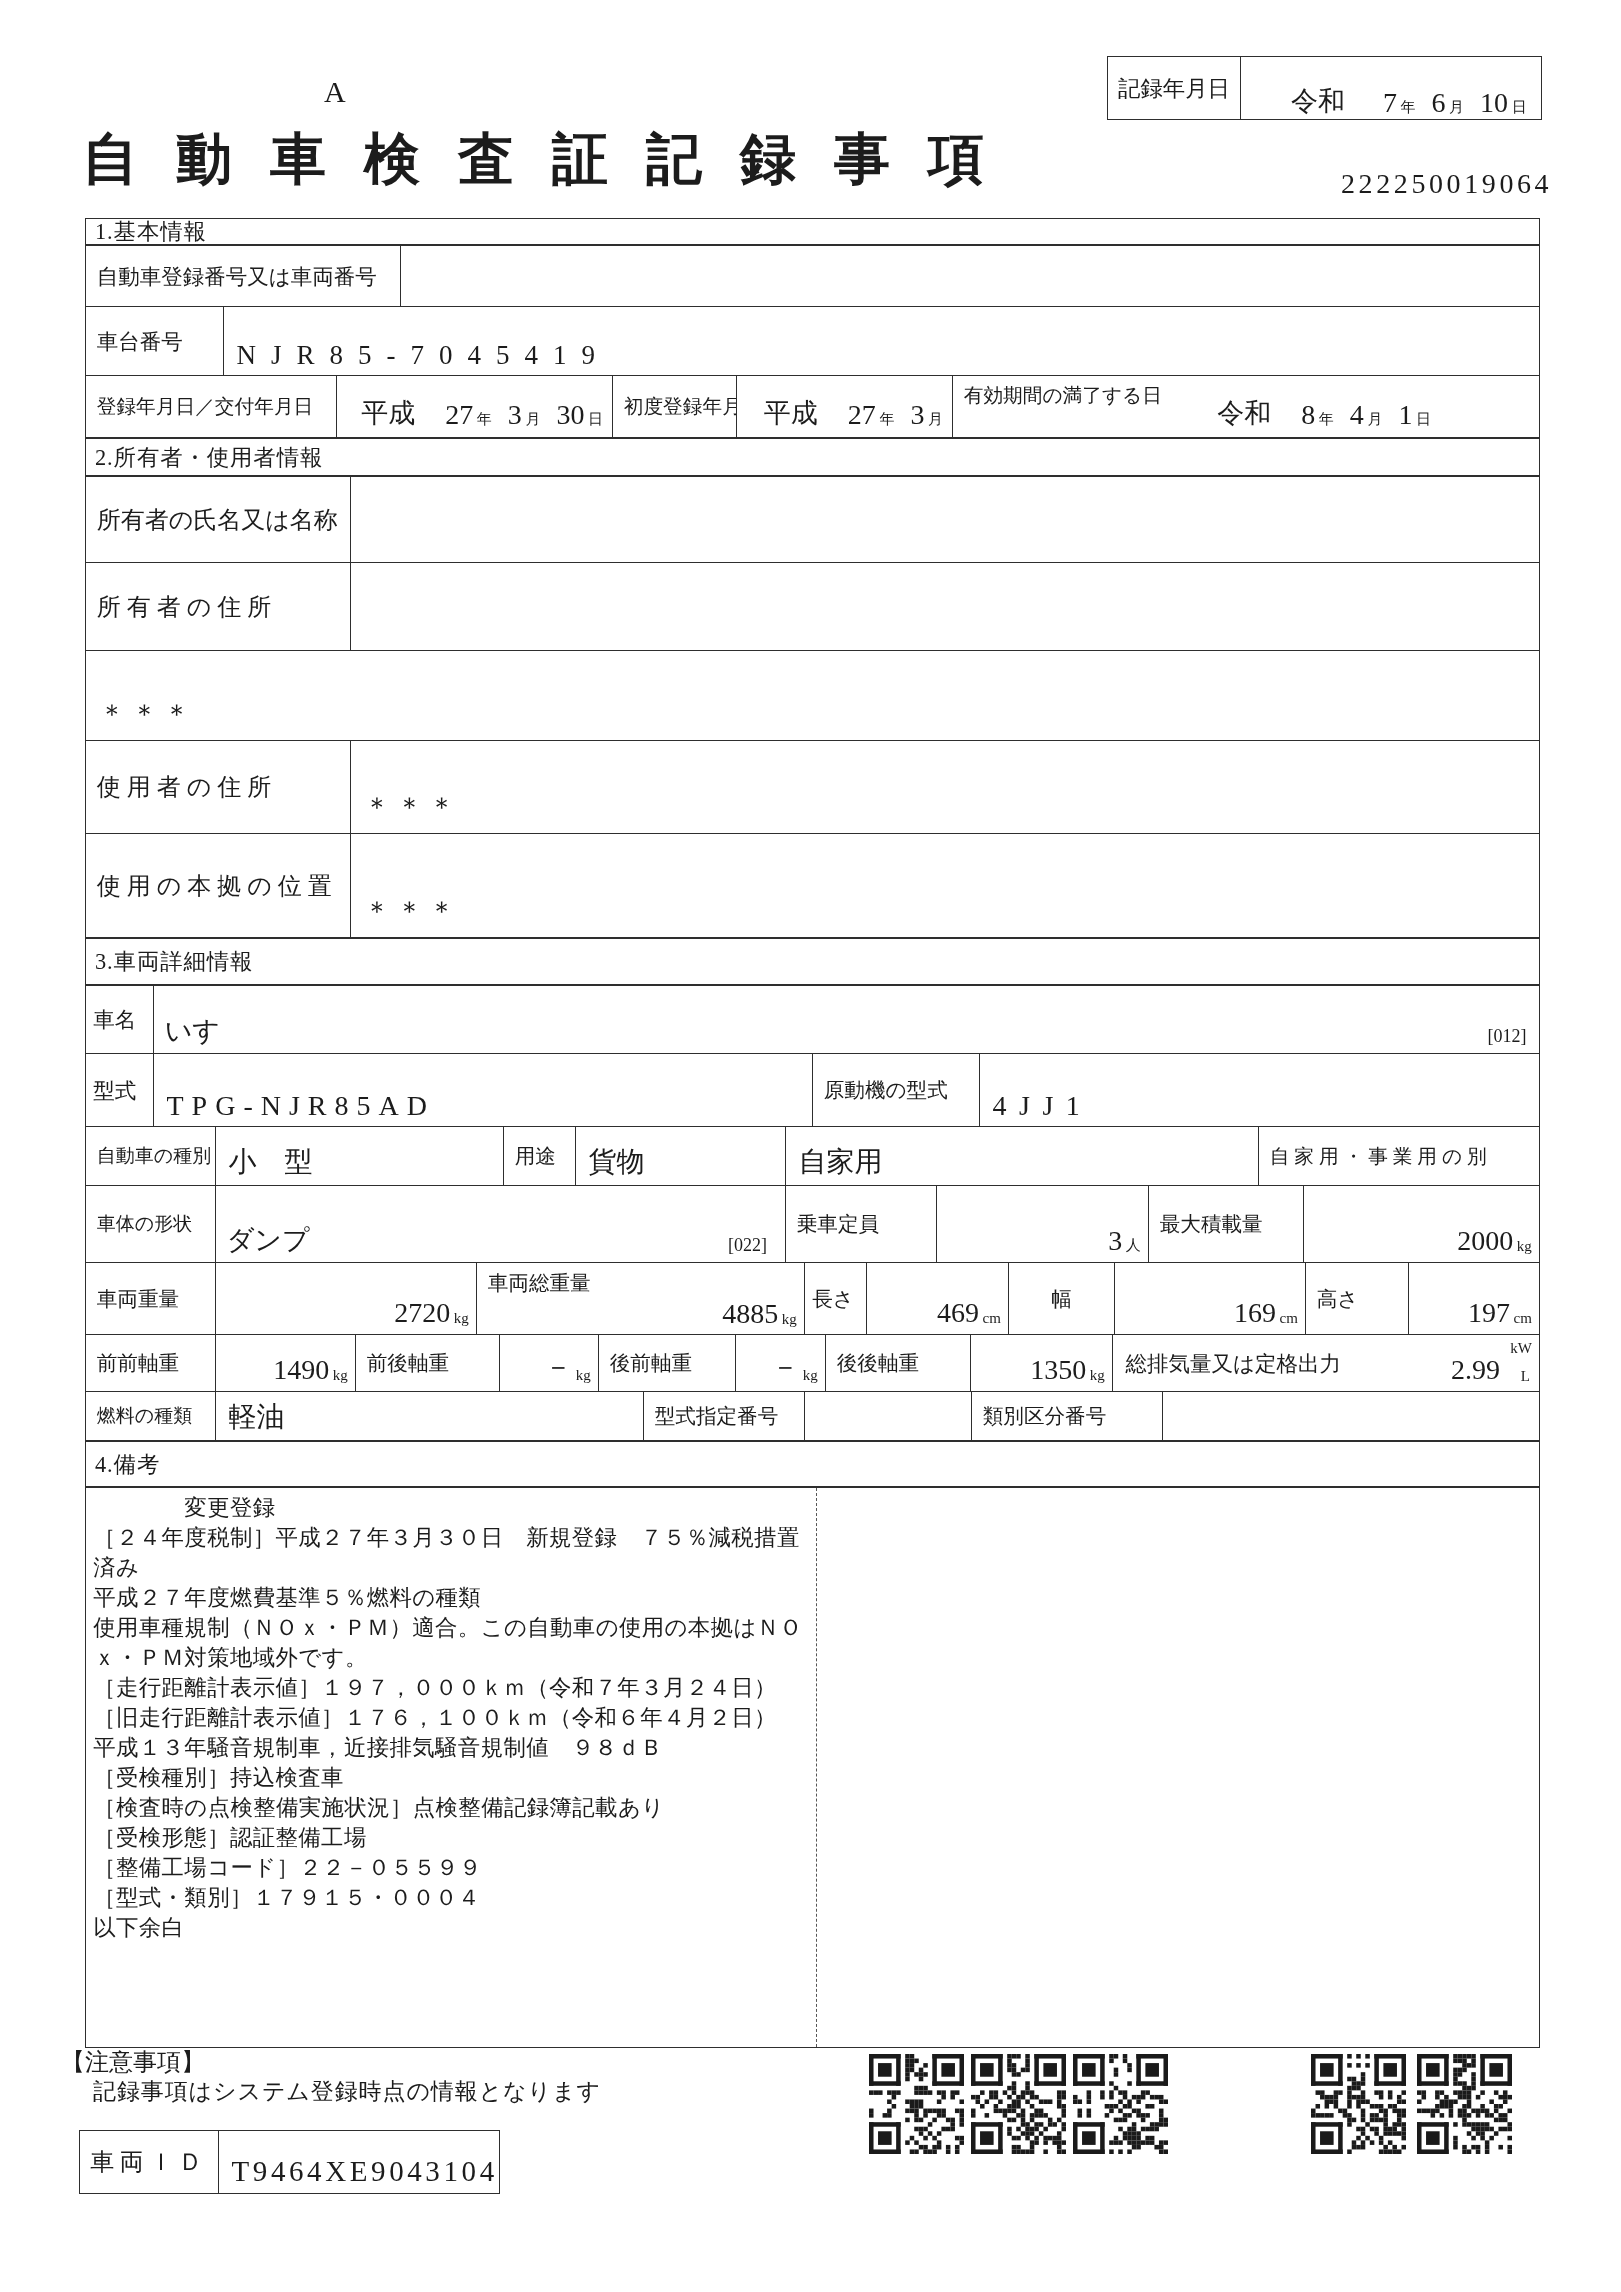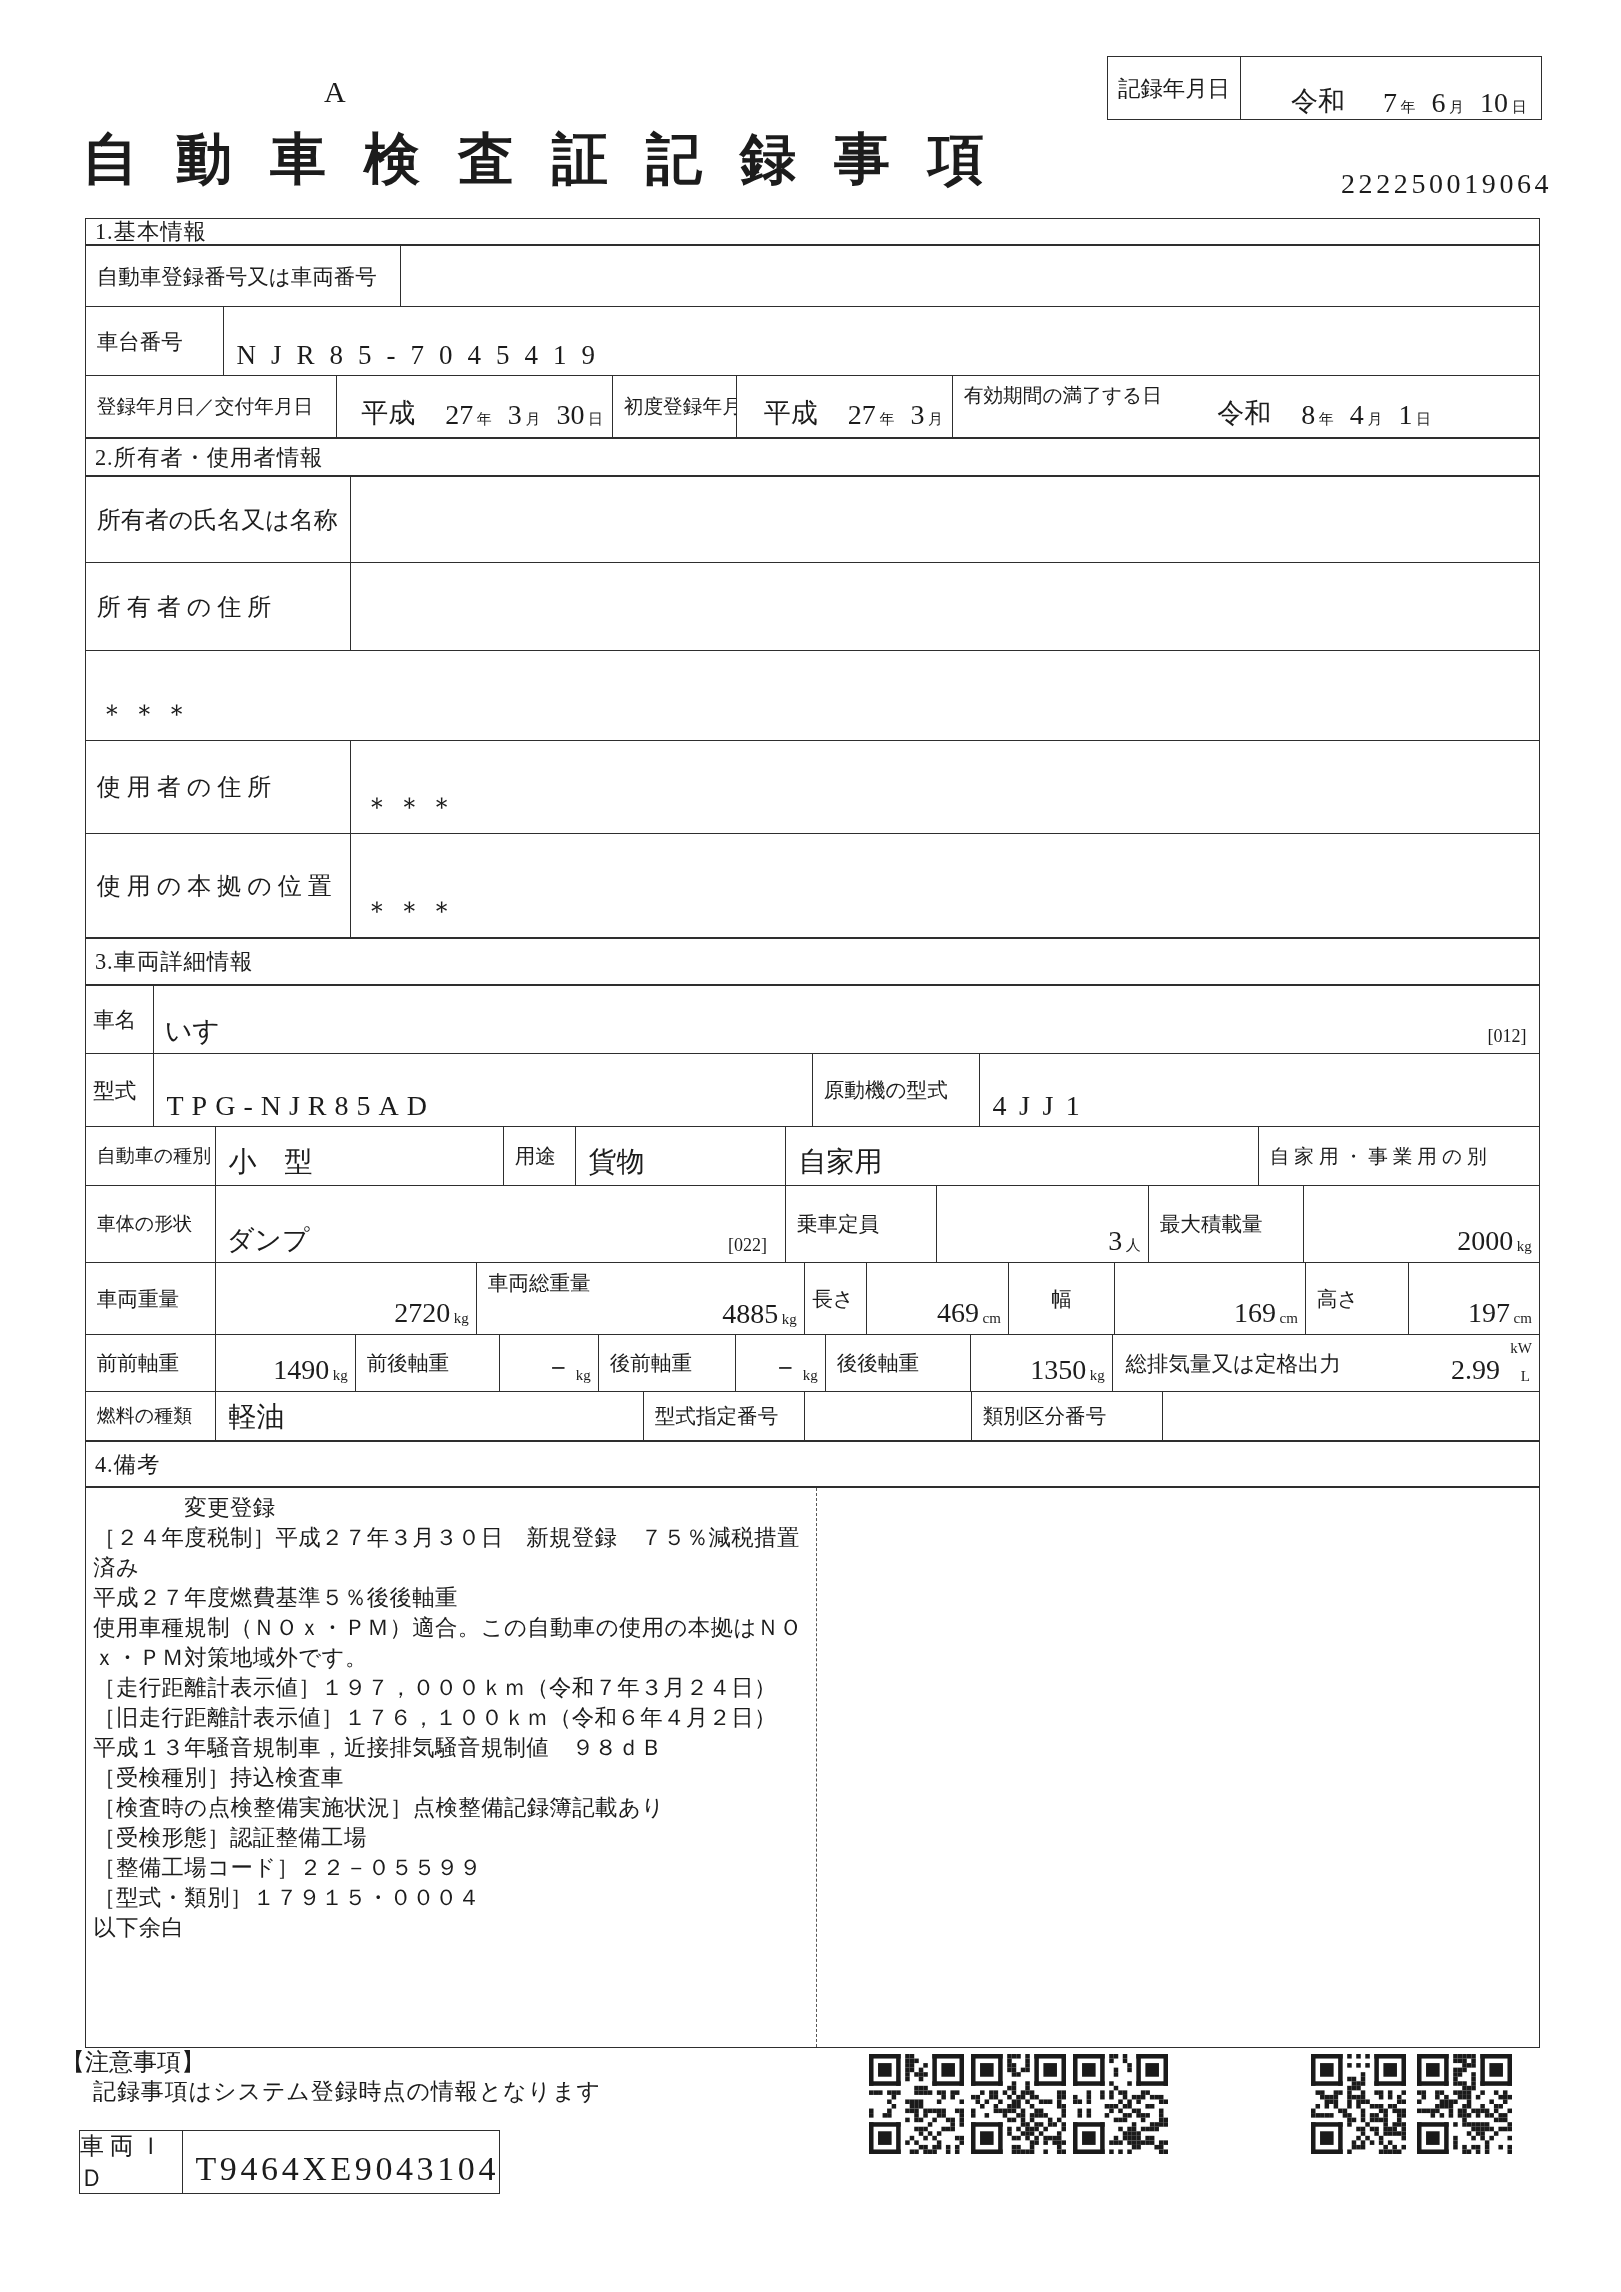--- a/index.html
+++ b/index.html
@@ -71,21 +71,21 @@
   .r-line{white-space:pre;font-size:22.4px;line-height:30px;letter-spacing:0.4px;}
   .dash-div{position:absolute;left:730px;top:0;bottom:0;width:0;border-left:1.8px dashed #565656;}
   
   .notice-h{position:absolute;left:61px;top:2046px;font-size:24px;}
   .notice-t{position:absolute;left:93px;top:2076px;font-size:23px;letter-spacing:0.9px;}
   .qr{position:absolute;width:95px;height:100px;top:2054px;}
   .vid-box{position:absolute;left:79px;top:2130px;width:421px;height:64px;border:1.8px solid var(--bd);
            display:flex;box-sizing:border-box;}
   .vid-box .vid-label{width:139px;border-right:1.8px solid var(--bd);display:flex;align-items:center;
            justify-content:center;font-size:24px;letter-spacing:5.4px;box-sizing:border-box;}
-  .vid-box .vid-value{flex:1;display:flex;align-items:flex-end;padding:0 0 5.4px 12.5px;font-size:34px;letter-spacing:3.6px;}
+  .vid-box .vid-value{flex:1;display:flex;align-items:flex-end;padding:0 0 5.4px 12.5px;font-size:29px;letter-spacing:3.6px;}
 </style>
 </head>
 <body>
 
 <div class="sheet">
 
   <div class="corner-a">A</div>
   <h1 class="title">自動車検査証記録事項</h1>
   <div class="doc-number">222250019064</div>
 
@@ -291,21 +291,21 @@
 
     <div class="row sec" style="height:47px">
         <span>4.備考</span>
       </div>
 
     <div class="row remarks-box">
       <div class="remarks-text">
           <div class="r-line">　　　　変更登録</div>
           <div class="r-line">［２４年度税制］平成２７年３月３０日　新規登録　７５％減税措置</div>
           <div class="r-line">済み</div>
-          <div class="r-line">平成２７年度燃費基準５％後後軸重</div>
+          <div class="r-line">平成２７年度燃費基準５％燃料の種類</div>
           <div class="r-line">使用車種規制（ＮＯｘ・ＰＭ）適合。この自動車の使用の本拠はＮＯ</div>
           <div class="r-line">ｘ・ＰＭ対策地域外です。</div>
           <div class="r-line">［走行距離計表示値］１９７，０００ｋｍ（令和７年３月２４日）</div>
           <div class="r-line">［旧走行距離計表示値］１７６，１００ｋｍ（令和６年４月２日）</div>
           <div class="r-line">平成１３年騒音規制車，近接排気騒音規制値　９８ｄＢ</div>
           <div class="r-line">［受検種別］持込検査車</div>
           <div class="r-line">［検査時の点検整備実施状況］点検整備記録簿記載あり</div>
           <div class="r-line">［受検形態］認証整備工場</div>
           <div class="r-line">［整備工場コード］２２－０５５９９</div>
           <div class="r-line">［型式・類別］１７９１５・０００４</div>

